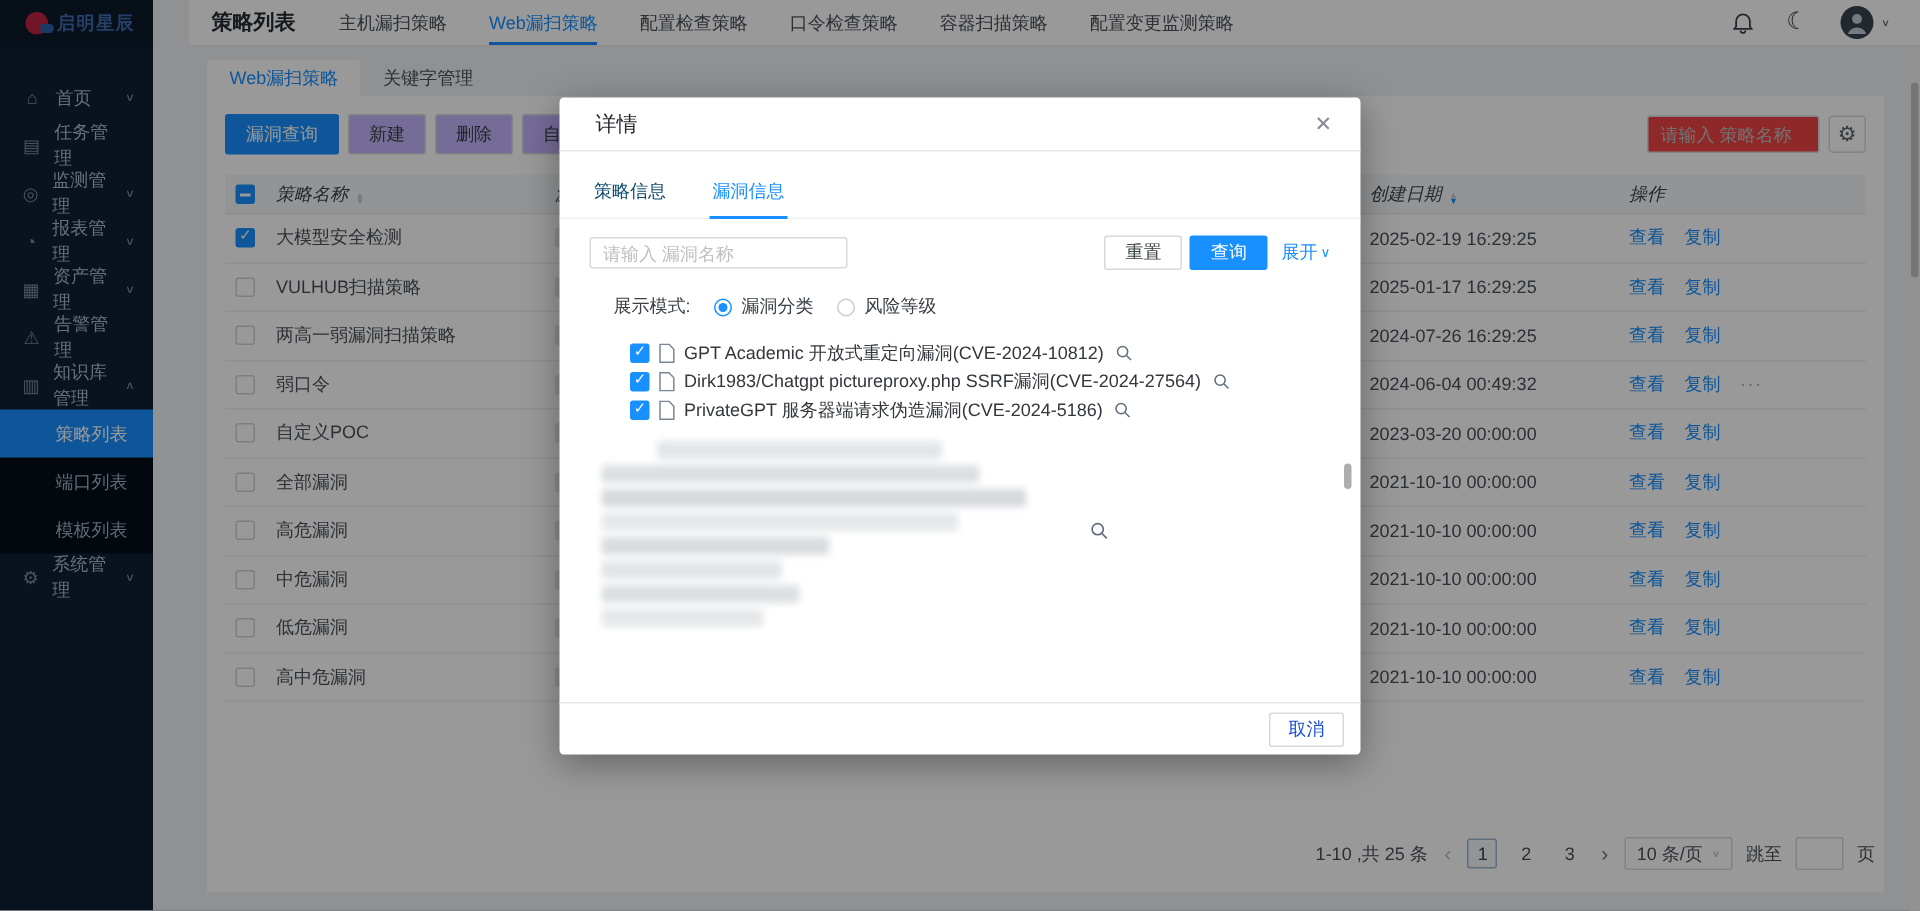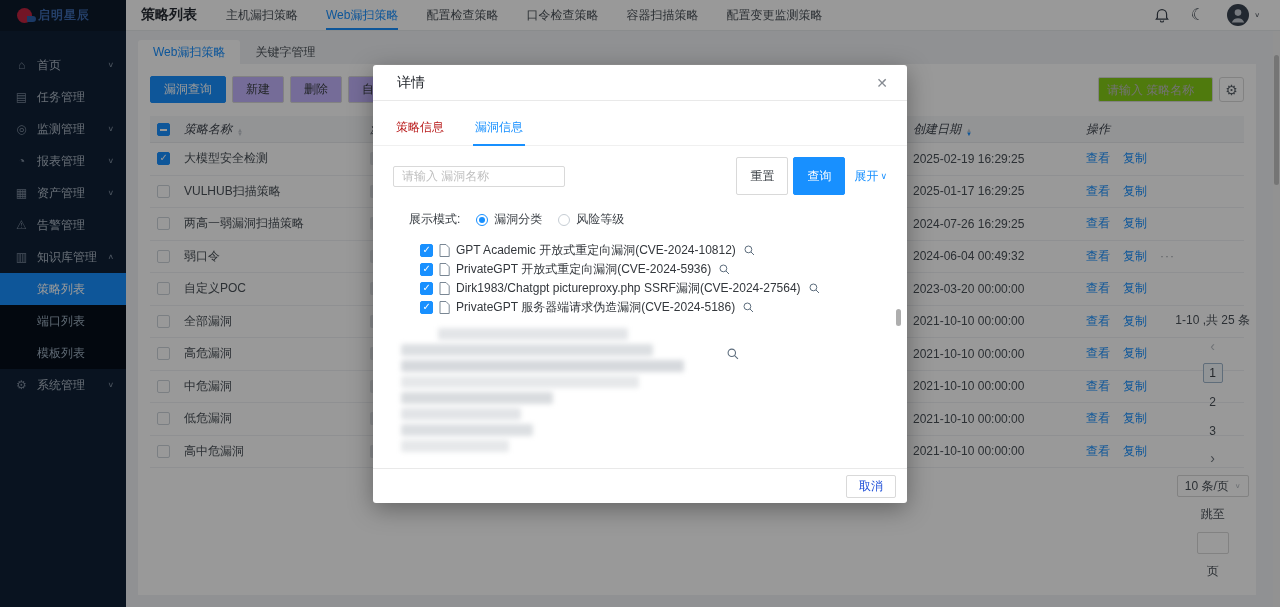--- a/index.html
+++ b/index.html
@@ -1,20 +1,20 @@
 <!DOCTYPE html>
 <html><head>
 <meta charset="utf-8">
 <style>
   * { margin:0; padding:0; box-sizing:border-box; }
   body { font-family:"Liberation Sans","DejaVu Sans",sans-serif; background:#333; }
   .app { position:relative; width:1280px; height:607px; background:#f0f2f5; overflow:hidden; font-size:12px; }
 
   
-  .sidebar { position:absolute; left:0; top:0; width:126px; height:607px; background:#0f2036; z-index:1; }
+  .sidebar { position:absolute; left:0; top:0; width:102px; height:607px; background:#0f2036; z-index:1; }
   .logo { height:31px; background:#0c192b; display:flex; align-items:center; padding-left:17px; gap:6px; }
   .logo-mark { width:15px; height:15px; background:#c02340; border-radius:50%; position:relative; flex:none; }
   .logo-mark::after { content:""; position:absolute; right:-4px; bottom:1px; width:9px; height:6px; background:#2d5fa8; border-radius:0 6px 6px 2px; }
   .logo-text { color:#3e6cb1; font-weight:bold; font-size:12px; letter-spacing:1px; }
   .menu { padding-top:18px; }
   .menu-item { height:32px; display:flex; align-items:center; padding:0 12px 0 15px; gap:9px; color:#aeb9c6; cursor:pointer; }
   .menu-item .glyph { width:13px; text-align:center; color:#7c8a9c; font-size:12px; }
   .menu-item .arrow { margin-left:auto; font-size:9px; color:#7c8a9c; transform:scaleY(.8); }
   .submenu { background:#060e1a; }
   .submenu-item { height:32px; display:flex; align-items:center; padding-left:37px; color:#9caebf; cursor:pointer; }
@@ -36,21 +36,21 @@
   
   .subtabs { position:absolute; left:138px; top:40px; height:24px; display:flex; z-index:1; }
   .subtab { padding:0 15px; display:flex; align-items:center; color:#4a5158; cursor:pointer; }
   .subtab.active { background:#fff; color:#1890ff; border-radius:3px 3px 0 0; }
 
   
   .card { position:absolute; left:138px; top:64px; width:1118px; height:531px; background:#fff; z-index:1; }
   .toolbar { position:absolute; left:12px; top:12px; right:12px; height:27px; display:flex; gap:6px; align-items:center; }
   .btn { height:27px; padding:0 13px; border:1px solid #d9d9d9; background:#c4b5fd; border-radius:2px; font-size:12px; color:#3c4147; display:inline-flex; align-items:center; cursor:pointer; }
   .btn.primary { background:#1890ff; border-color:#1890ff; color:#fff; }
-  .search-box { margin-left:auto; width:115px; height:25px; border:1px solid #d9d9d9; border-radius:2px; font-size:12px; padding:0 8px; color:#333; background:#84cc16; }
+  .search-box { margin-left:auto; width:115px; height:25px; border:1px solid #d9d9d9; border-radius:2px; font-size:12px; padding:0 8px; color:#333; background:#ef4444; }
   .search-box::placeholder { color:#bfbfbf; }
   .gear-btn { width:25px; height:25px; border:1px solid #d9d9d9; border-radius:3px; display:flex; align-items:center; justify-content:center; color:#5c636b; font-size:14px; cursor:pointer; background:#fff; }
 
   .table { position:absolute; left:12px; top:52px; right:12px; }
   .thead { display:flex; align-items:center; height:27px; background:#f6f7f9; border-bottom:1px solid #e8eaed; color:#3c434c;font-style:italic; }
   .trow { display:flex; align-items:center; height:32.5px; border-bottom:1px solid #eef0f3; color:#4a5158; }
   .col-cb { width:34px; padding-left:7px; display:flex; align-items:center; }
   .col-name { width:174px; }
   .col-mid { flex:1; padding-left:12px; display:flex; align-items:center; overflow:hidden; }
   .col-date { width:173px; padding-left:12px; }
@@ -61,46 +61,46 @@
   .cb { width:13px; height:13px; border:1px solid #cdd4da; border-radius:2px; background:#fff; position:relative; cursor:pointer; flex:none; }
   .cb.checked { background:#1890ff; border-color:#1890ff; }
   .cb.checked::after { content:"✓"; position:absolute; left:1.5px; top:-1px; color:#fff; font-size:10px; }
   .cb.indet { background:#1890ff; border-color:#1890ff; }
   .cb.indet::after { content:""; position:absolute; left:2px; top:5px; width:7px; height:2px; background:#fff; }
   .pill { width:60px; height:13px; background:#e3e6ea; border-radius:2px; flex:none; }
   .tlink { color:#1890ff; cursor:pointer; text-decoration:none; }
   .more-dots { color:#9aa0a7; cursor:pointer; letter-spacing:1px; }
 
   
-  .pagination { position:absolute; right:6px; bottom:15px; display:flex; align-items:center; gap:9px; color:#4a5158;flex-direction:column; }
+  .pagination { position:absolute; right:6px; bottom:15px; display:flex; align-items:center; gap:9px; color:#4a5158; }
   .pg-arrow { color:#b9bec4; font-size:14px; cursor:pointer; padding:0 2px; }
   .pg-arrow.next { color:#6e757d; }
   .pg-num { min-width:20px; height:20px; display:flex; align-items:center; justify-content:center; cursor:pointer; border-radius:2px; }
   .pg-num.active { border:1px solid #9fb6cc; background:#f4f8fc; color:#3c4147; }
   .pg-size { height:22px; border:1px solid #d9d9d9; border-radius:2px; display:flex; align-items:center; gap:6px; padding:0 7px; cursor:pointer; background:#fff; }
   .pg-size .caret { font-size:8px; color:#b6bbc1; transform:scaleY(.8); }
   .pg-jump-input { width:32px; height:22px; border:1px solid #d9d9d9; border-radius:2px; background:#fff; }
 
   .page-scrollbar { position:absolute; right:0; top:31px; width:7px; height:576px; background:#f4f4f4; z-index:1; }
   .page-scrollbar .thumb { position:absolute; left:1px; top:24px; width:5px; height:130px; background:#c4c4c4; border-radius:3px; }
 
   
   .overlay { position:absolute; inset:0; background:rgba(0,0,0,.4); z-index:10; }
   .modal { position:absolute; left:373px; top:65px; width:534px; height:438px; background:#fff; border-radius:3px; box-shadow:0 6px 24px rgba(0,0,0,.35); z-index:20; }
   .m-header { height:36px; border-bottom:1px solid #e9e9e9; display:flex; align-items:center; padding:0 19px 0 24px; }
   .m-title { font-size:14px; color:#23272d; }
   .m-close { margin-left:auto; color:#868b92; font-size:14px; cursor:pointer; }
   .m-tabs { display:flex; gap:27px; padding:0 21px; margin-top:12px; border-bottom:1px solid #f0f0f0; }
-  .m-tab { padding:6px 2px 8px; color:#b91c1c; cursor:pointer; }
+  .m-tab { padding:6px 2px 8px; color:#0c4a6e; cursor:pointer; }
   .m-tab.active { color:#1890ff; border-bottom:2px solid #1890ff; margin-bottom:-1px; }
   .m-query { display:flex; align-items:center; margin:11px 20px 0; }
   .m-search { width:172px; height:21px; border:1px solid #d9d9d9; border-radius:2px; font-size:12px; padding:0 8px; color:#333; }
   .m-search::placeholder { color:#bfbfbf; }
   .m-query-right { margin-left:auto; display:flex; align-items:center; gap:5px; }
-  .m-btn { height:38px; padding:0 13px; font-size:12px; border:1px solid #d9d9d9; background:#fff; border-radius:2px; color:#3c4147; cursor:pointer; }
+  .m-btn { height:23px; padding:0 13px; font-size:12px; border:1px solid #d9d9d9; background:#fff; border-radius:2px; color:#3c4147; cursor:pointer; }
   .m-btn.primary { background:#1890ff; border-color:#1890ff; color:#fff; }
   .m-expand { color:#1890ff; margin-left:4px; cursor:pointer; display:flex; align-items:center; gap:2px; }
   .m-expand .caret { font-size:9px; }
   .m-mode { display:flex; align-items:center; gap:16px; margin:16px 20px 0 36px; color:#3c4147; }
   .m-radio { display:flex; align-items:center; gap:6px; cursor:pointer; }
   .radio-dot { width:12px; height:12px; border:1px solid #c6cdd4; border-radius:50%; position:relative; background:#fff; flex:none; }
   .radio-dot.selected { border-color:#1890ff; }
   .radio-dot.selected::after { content:""; position:absolute; left:2px; top:2px; width:6px; height:6px; border-radius:50%; background:#1890ff; }
   .m-list { margin:13px 17px 0 47px; }
   .m-item { display:flex; align-items:center; gap:6px; height:19px; color:#33373c; }
@@ -533,31 +533,20 @@
           <svg width="11" height="13" viewBox="0 0 11 13">
             <path d="M1 .5h6L10.2 3.8v8.7H1z" fill="none" stroke="#7a8794"></path>
           </svg>
           <span>GPT Academic 开放式重定向漏洞(CVE-2024-10812)</span>
           <svg class="mag" width="11" height="11" viewBox="0 0 11 11">
             <circle cx="4.4" cy="4.4" r="3.4" fill="none" stroke="#5c6c7c"></circle>
             <line x1="7" y1="7" x2="10" y2="10" stroke="#5c6c7c"></line>
           </svg>
         </div>
 
-        <div class="m-item">
-          <span class="cb checked"></span>
-          <svg width="11" height="13" viewBox="0 0 11 13">
-            <path d="M1 .5h6L10.2 3.8v8.7H1z" fill="none" stroke="#7a8794"></path>
-          </svg>
-          <span>PrivateGPT 开放式重定向漏洞(CVE-2024-5936)</span>
-          <svg class="mag" width="11" height="11" viewBox="0 0 11 11">
-            <circle cx="4.4" cy="4.4" r="3.4" fill="none" stroke="#5c6c7c"></circle>
-            <line x1="7" y1="7" x2="10" y2="10" stroke="#5c6c7c"></line>
-          </svg>
-        </div>
 
         <div class="m-item">
           <span class="cb checked"></span>
           <svg width="11" height="13" viewBox="0 0 11 13">
             <path d="M1 .5h6L10.2 3.8v8.7H1z" fill="none" stroke="#7a8794"></path>
           </svg>
           <span>Dirk1983/Chatgpt pictureproxy.php SSRF漏洞(CVE-2024-27564)</span>
           <svg class="mag" width="11" height="11" viewBox="0 0 11 11">
             <circle cx="4.4" cy="4.4" r="3.4" fill="none" stroke="#5c6c7c"></circle>
             <line x1="7" y1="7" x2="10" y2="10" stroke="#5c6c7c"></line>

